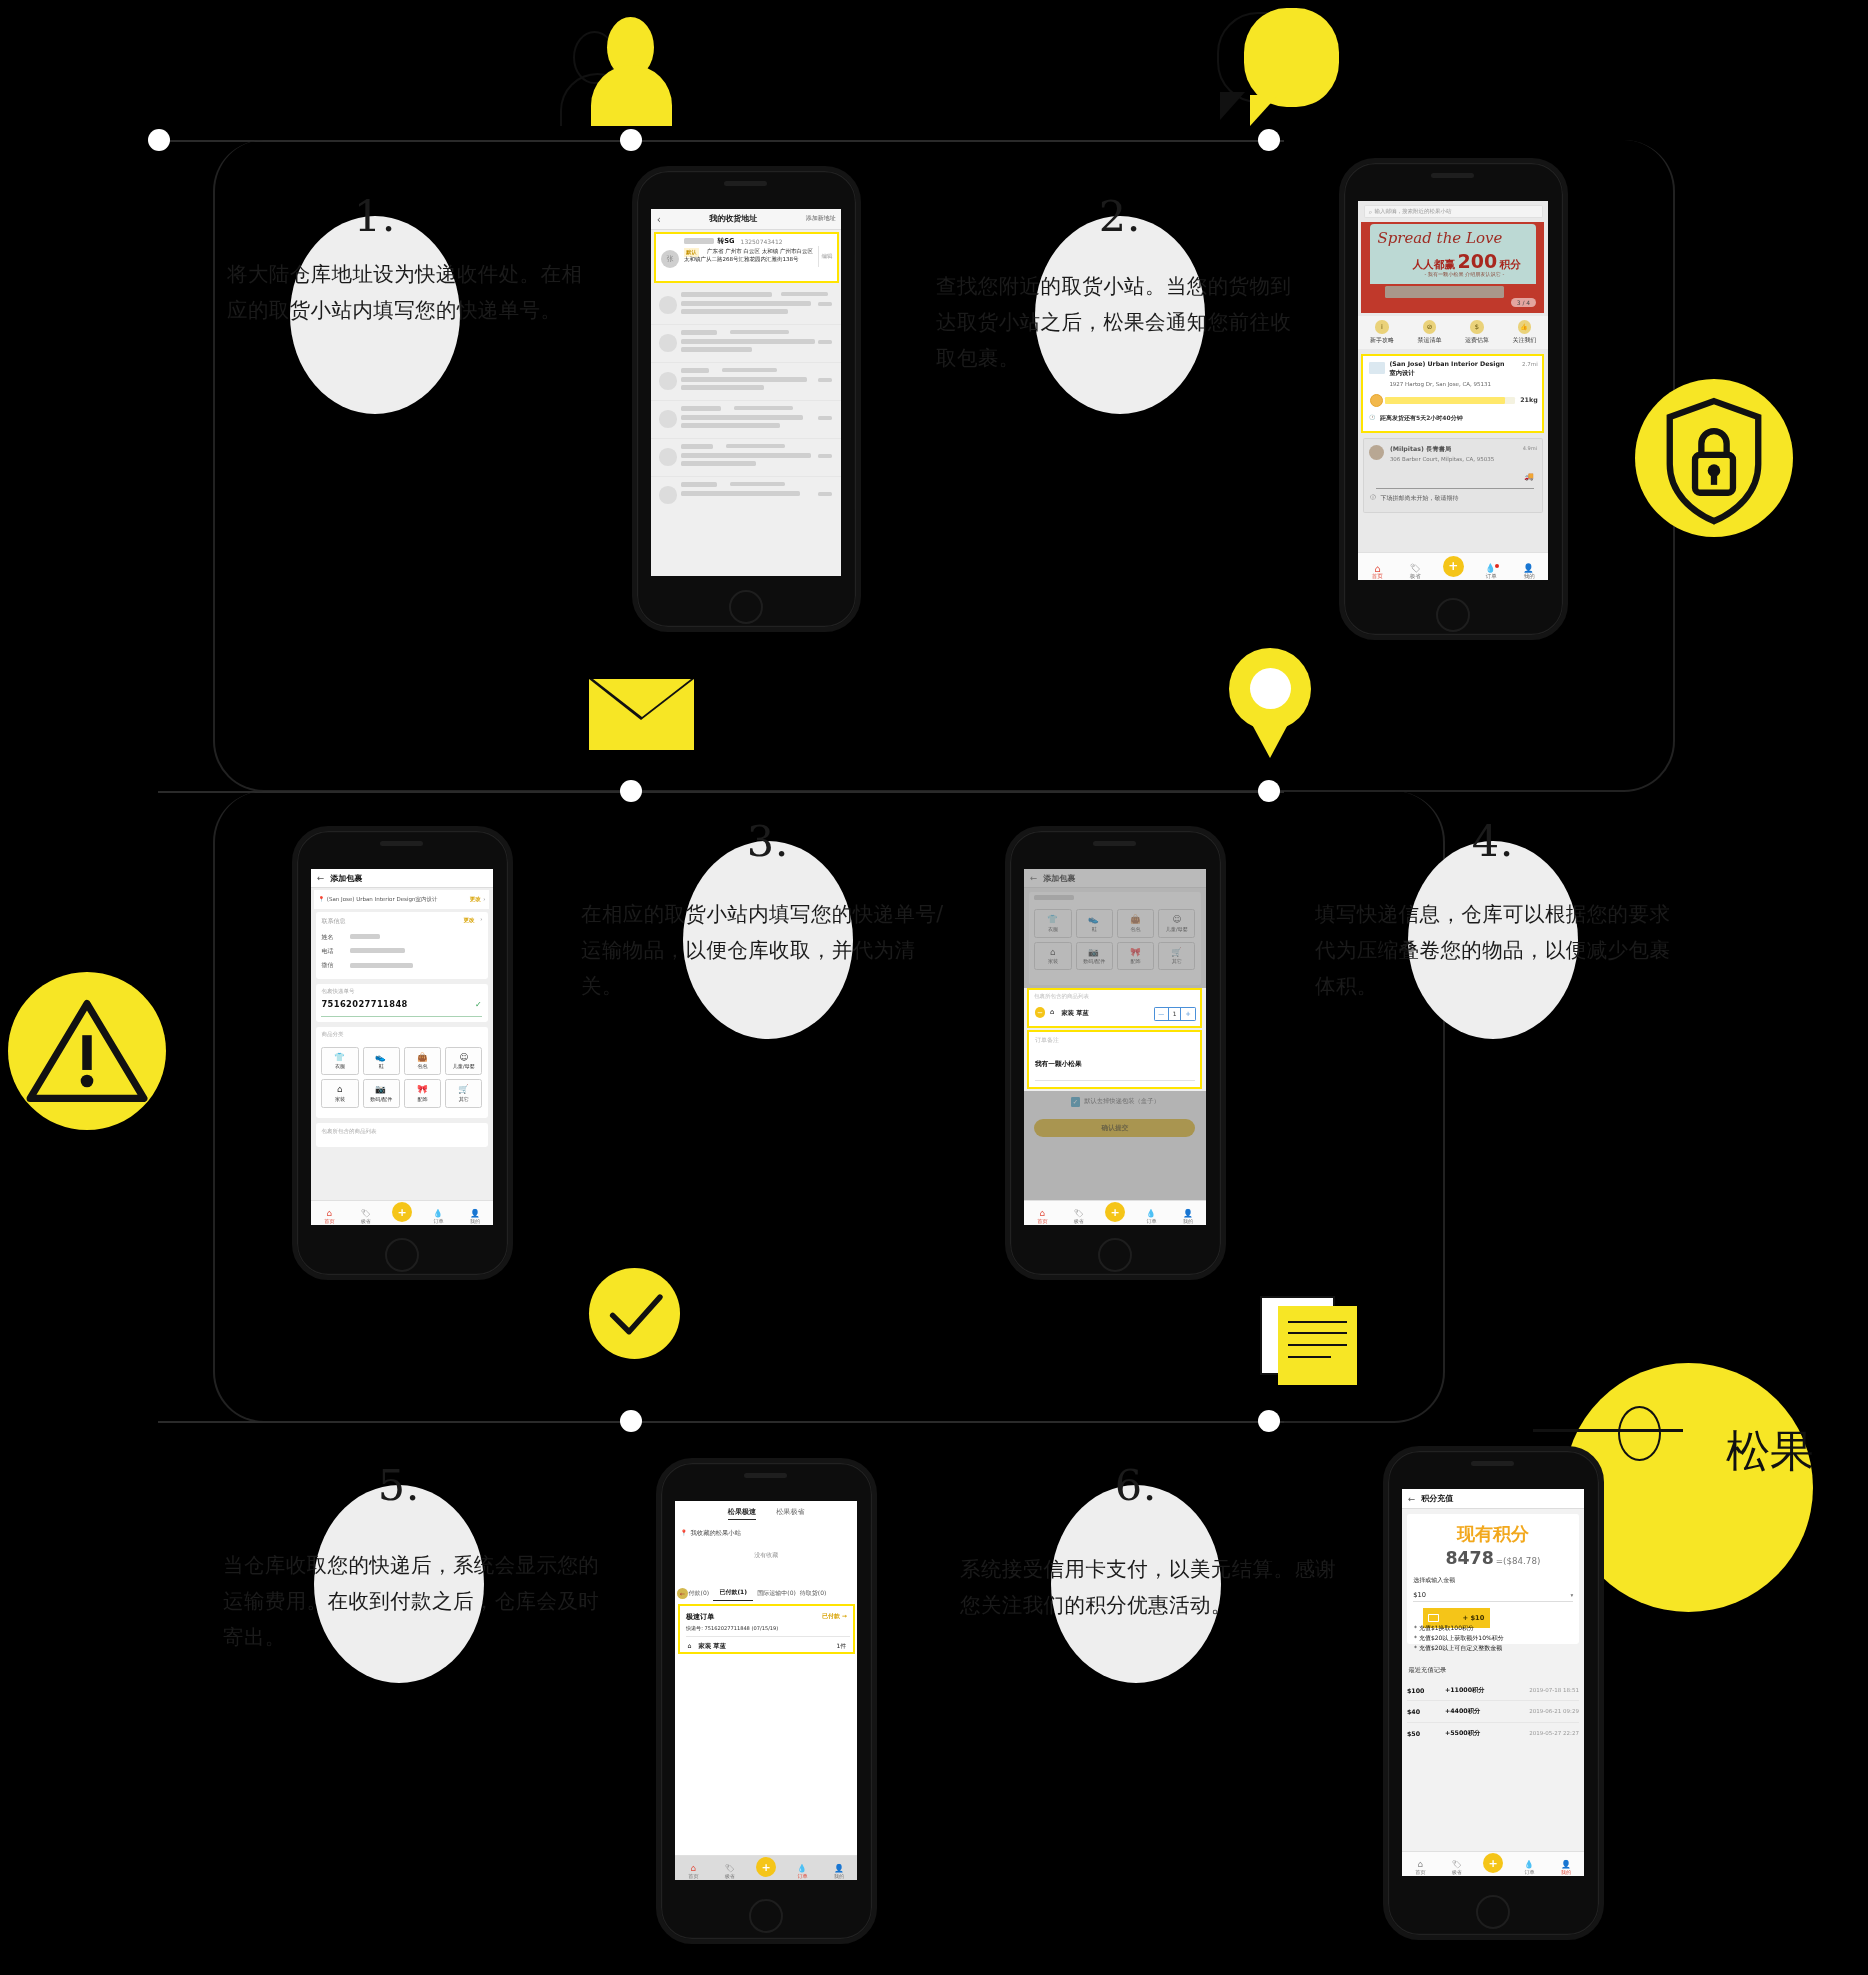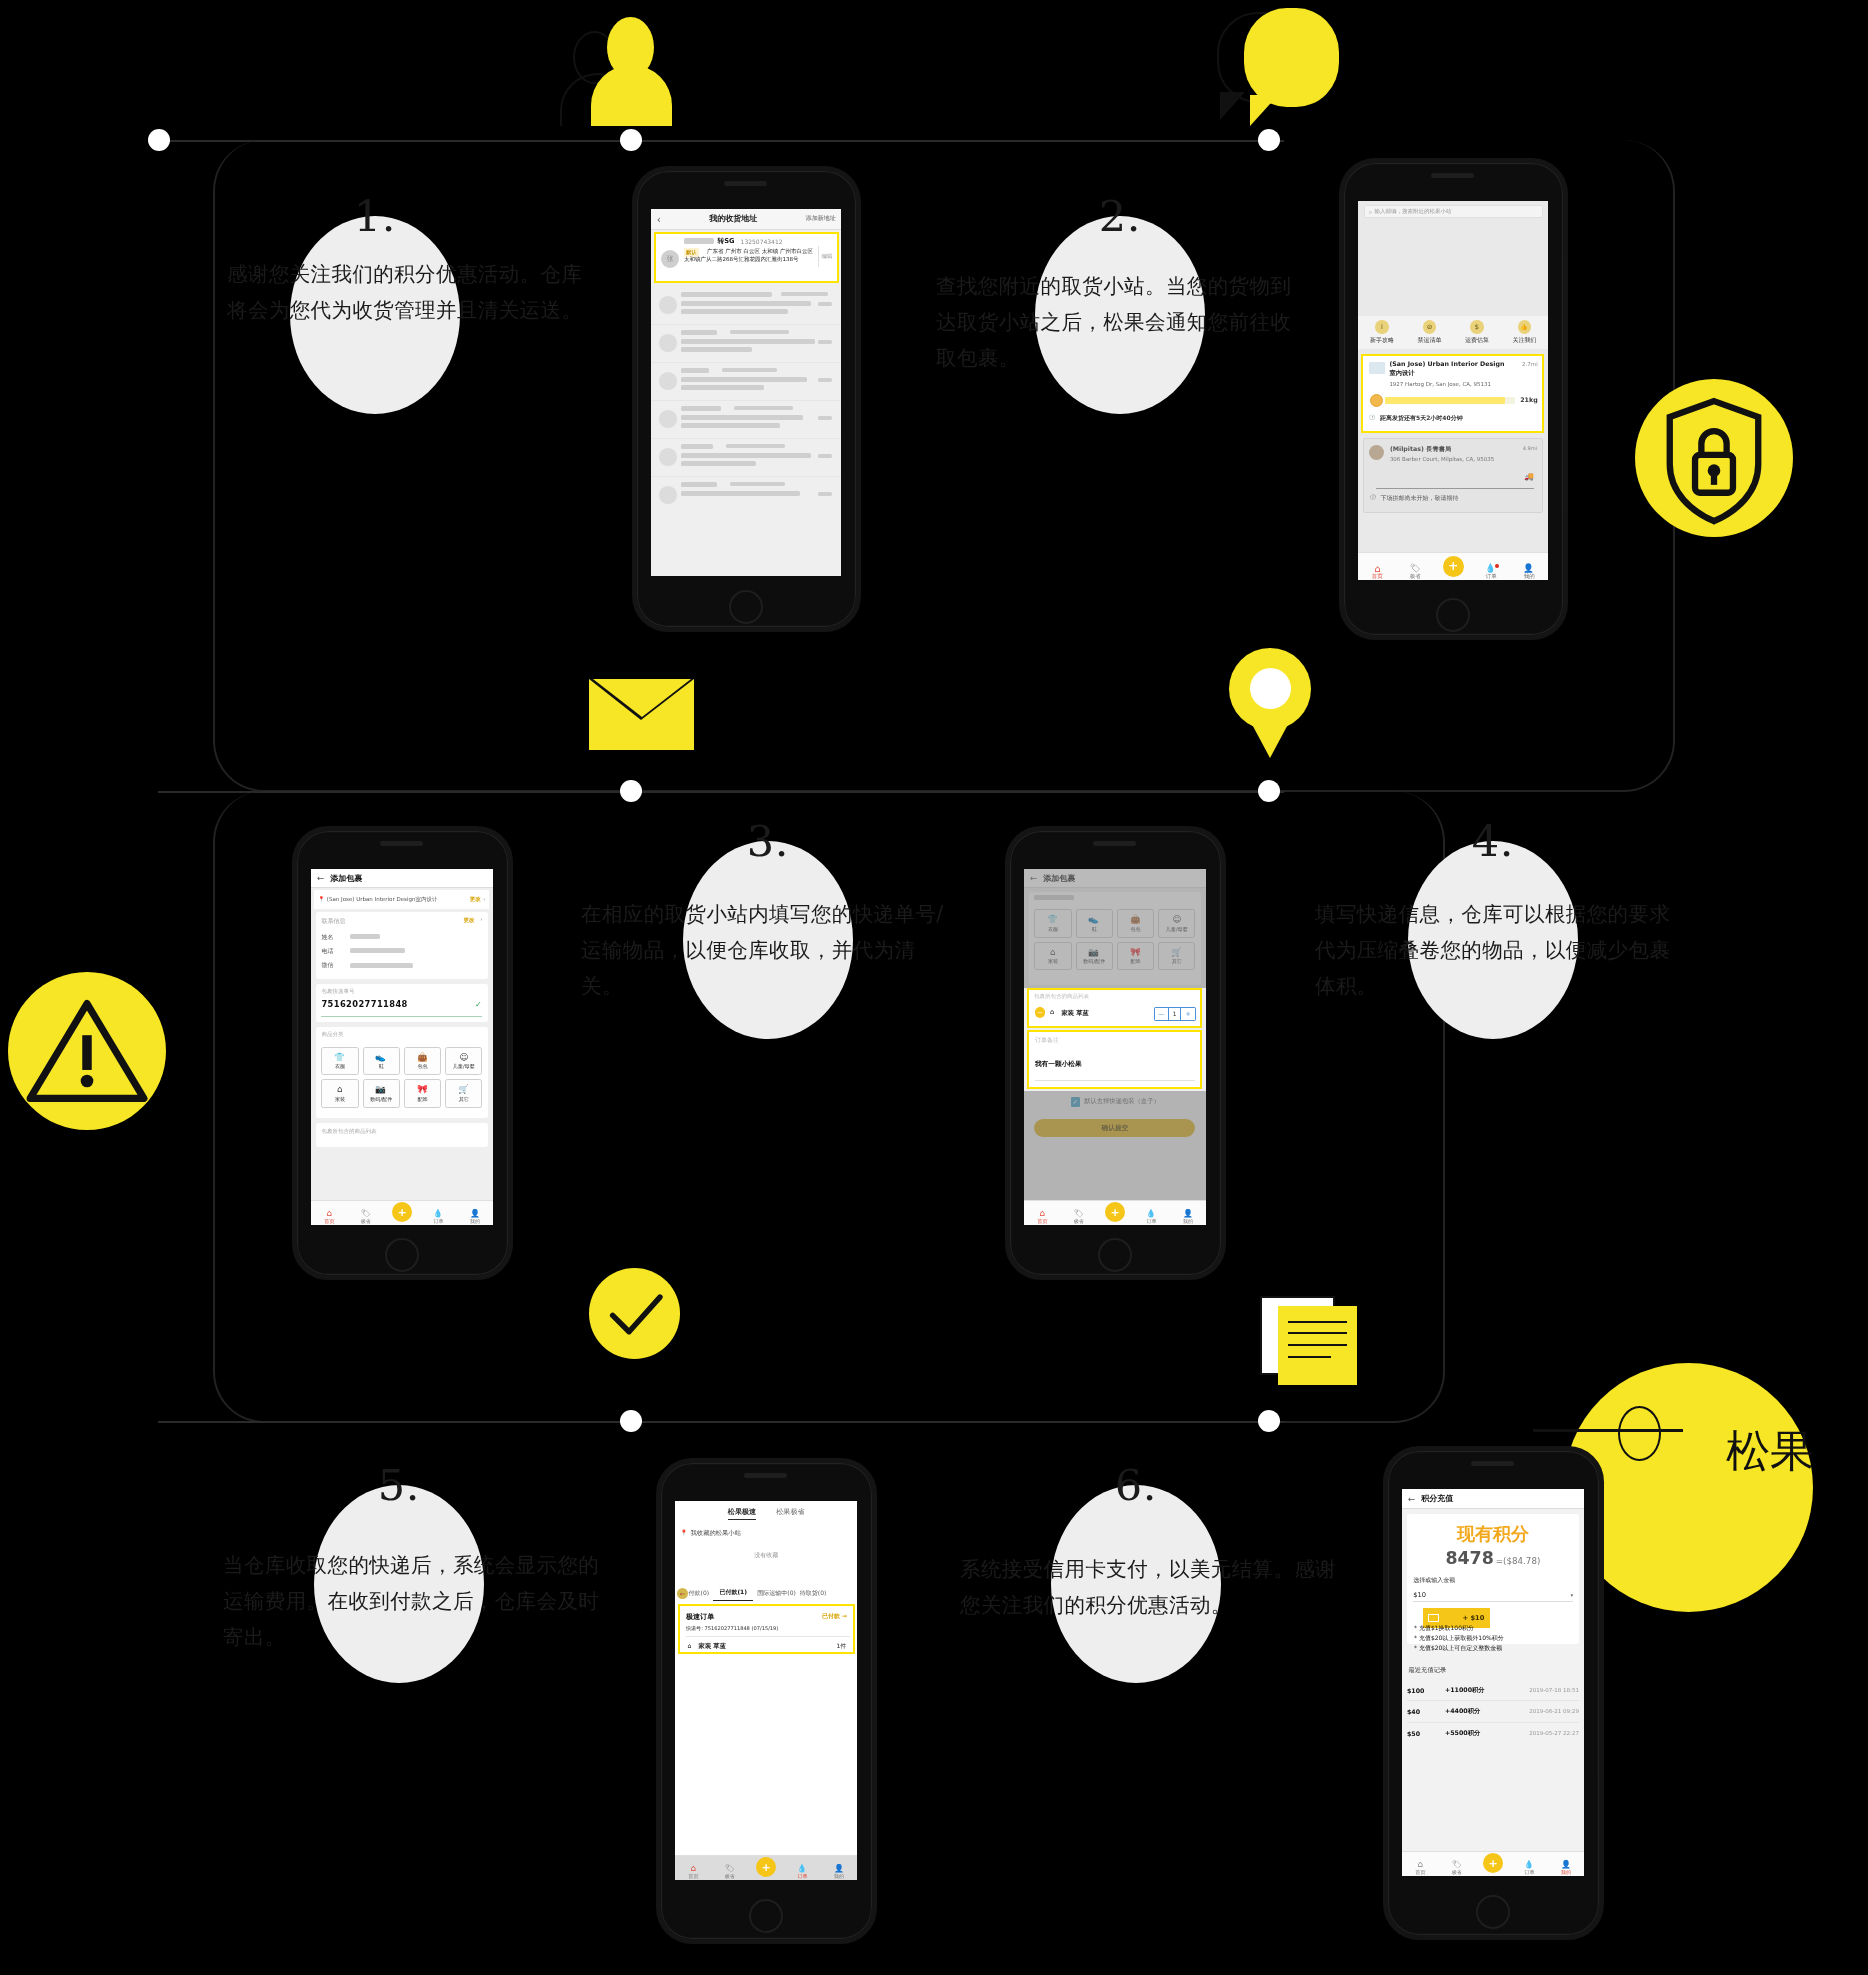--- a/index.html
+++ b/index.html
@@ -228,21 +228,21 @@
   </div>
 
   <div class="yico brand-circle" style="left:1564px; top:1363px; width:249px; height:249px;"></div>
   <div class="brand-line" style="left:1533px; top:1429px; width:150px;"></div>
   <div class="brand-eye" style="left:1618px; top:1406px; width:43px; height:55px;"></div>
   <div class="brand-text" style="left:1726px; top:1422px;">松果</div>
 
   <div class="bubble" style="left:290px; top:216px; width:170px; height:198px;">
     <span class="num">1.</span>
   </div>
-  <div class="step-text" style="left:227px; top:257px; width:371px;">感谢您关注我们的积分优惠活动。仓库将会为您代为收货管理并且清关运送。</div>
+  <div class="step-text" style="left:227px; top:257px; width:371px;">将大陆仓库地址设为快递收件处。在相应的取货小站内填写您的快递单号。</div>
 
   <div class="bubble" style="left:1035px; top:216px; width:170px; height:198px;">
     <span class="num">2.</span>
   </div>
   <div class="step-text" style="left:936px; top:269px; width:367px;">查找您附近的取货小站。当您的货物到达取货小站之后，松果会通知您前往收取包裹。</div>
 
   <div class="bubble" style="left:683px; top:841px; width:170px; height:198px;">
     <span class="num">3.</span>
   </div>
   <div class="step-text" style="left:581px; top:897px; width:371px;">在相应的取货小站内填写您的快递单号/运输物品，以便仓库收取，并代为清关。</div>
@@ -344,20 +344,33 @@
   <div class="phone" style="left:1339px; top:158px; width:229px; height:482px;">
     <div class="speaker" style="left:87px; top:10.3px; width:43px; height:4.7px;"></div>
     <div class="hbtn" style="left:92px; top:435px; width:34px; height:34px;"></div>
     <div class="phone-screen" style="left:14.2px; top:38px; width:190px; height:379px; background:#e9e9e9;">
 
       <div style="position:absolute; left:5.5px; top:4px; right:5.5px; height:13.4px; background:#f4f4f4; border:0.4px solid #e0e0e0; border-radius:1.6px; display:flex; align-items:center; padding:0 4px;">
         <span style="font-size:6px; color:#9a9a9a; margin-right:2.4px;">⌕</span>
         <span style="font-size:5.5px; color:#9a9a9a;">输入邮编，搜索附近的松果小站</span>
       </div>
 
+      <div style="position:absolute; left:3.2px; top:20.5px; width:183px; height:91px; background:#c0392b; overflow:hidden;">
+        <div style="position:absolute; left:8.7px; top:2.4px; width:166px; height:86px; background:#bcd9d4; border-radius:4px;"></div>
+        <div style="position:absolute; left:16px; top:7.1px; font-size:15px; color:#9e2b22; font-family:'DejaVu Serif','Liberation Serif',serif; font-style:italic;">Spread the Love</div>
+        <div style="position:absolute; left:51px; top:28.4px; display:flex; align-items:baseline; color:#a8271f;">
+          <span style="font-size:10.7px; font-weight:bold;">人人都赢</span>
+          <span style="font-size:19px; font-weight:bold; margin:0 2.4px;">200</span>
+          <span style="font-size:10.7px; font-weight:bold;">积分</span>
+        </div>
+        <div style="position:absolute; left:63px; top:49px; font-size:5.1px; color:#8a4a3a;">- 我有一颗小松果 介绍朋友认识它 -</div>
+        <div style="position:absolute; left:0; bottom:0; width:183px; height:29px; background:#c0392b;"></div>
+        <div style="position:absolute; left:24px; bottom:14.2px; width:119px; height:12px; background:#9fbfb4; border-radius:1.6px; opacity:.7;"></div>
+        <div style="position:absolute; right:8.7px; bottom:5.5px; padding:1.2px 5.5px; background:rgba(255,255,255,.55); border-radius:5.5px; font-size:6px; color:#4a4a4a;">3 / 4</div>
+      </div>
 
       <div style="position:absolute; left:0; top:115px; width:190px; height:33px; background:#f3f3f3; display:flex; align-items:center;">
         <div style="flex:1; text-align:center;">
           <div style="width:13.4px;height:13.4px;border-radius:50%;background:#ead27a;margin:0 auto;display:flex;align-items:center;justify-content:center;font-size:6.7px;color:#6b5a10;">i</div>
           <div style="font-size:6px;color:#333;margin-top:2px;">新手攻略</div>
         </div>
         <div style="flex:1; text-align:center;">
           <div style="width:13.4px;height:13.4px;border-radius:50%;background:#ead27a;margin:0 auto;display:flex;align-items:center;justify-content:center;font-size:6.7px;color:#6b5a10;">⊘</div>
           <div style="font-size:6px;color:#333;margin-top:2px;">禁运清单</div>
         </div>

